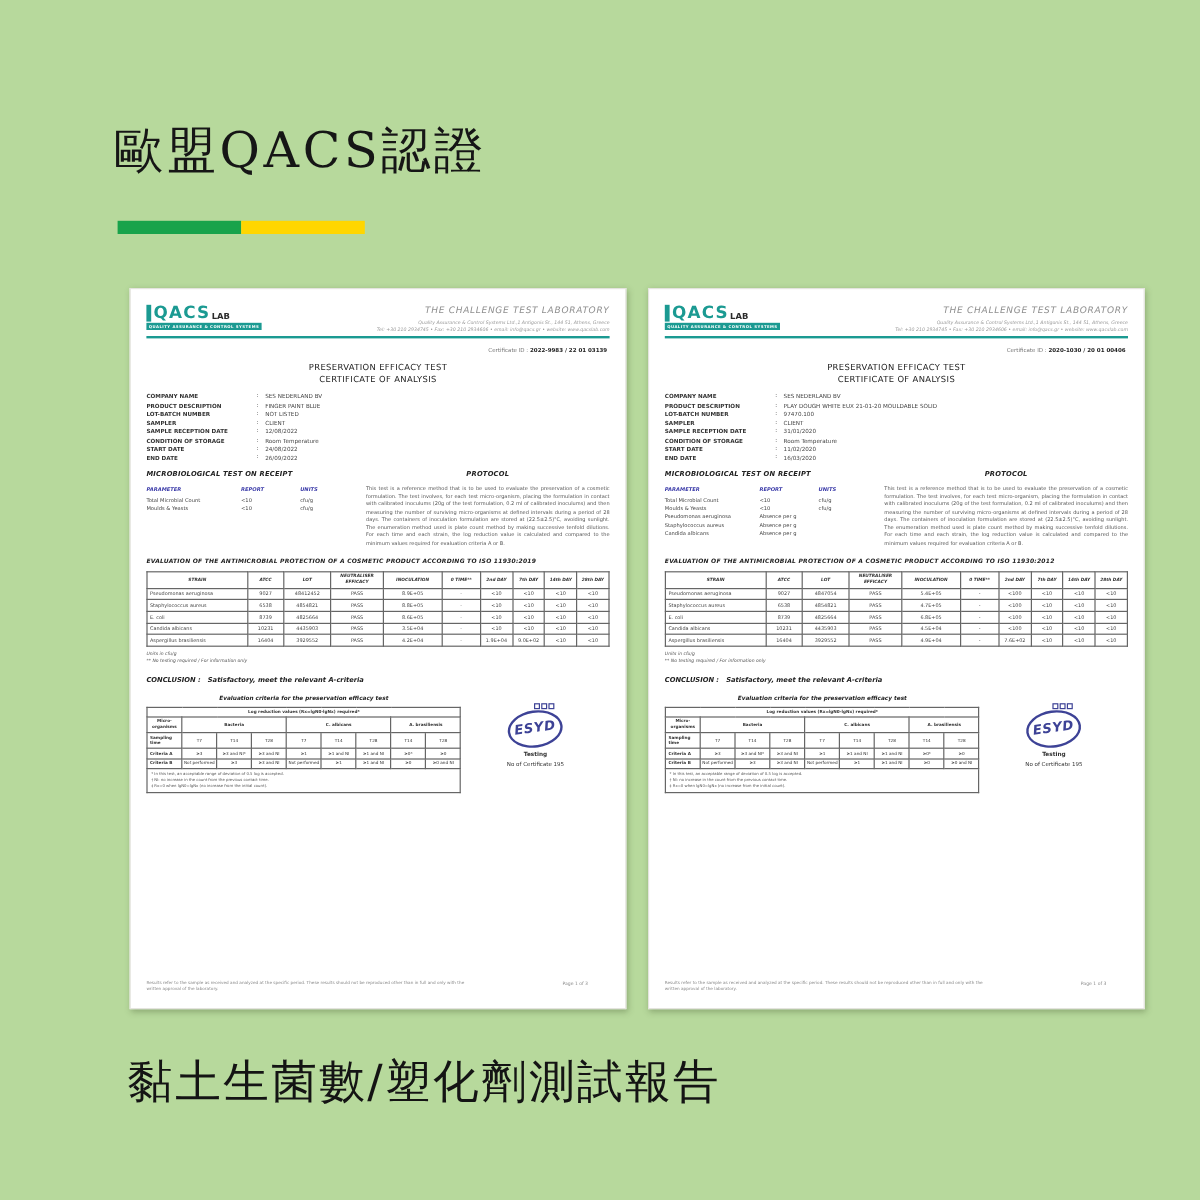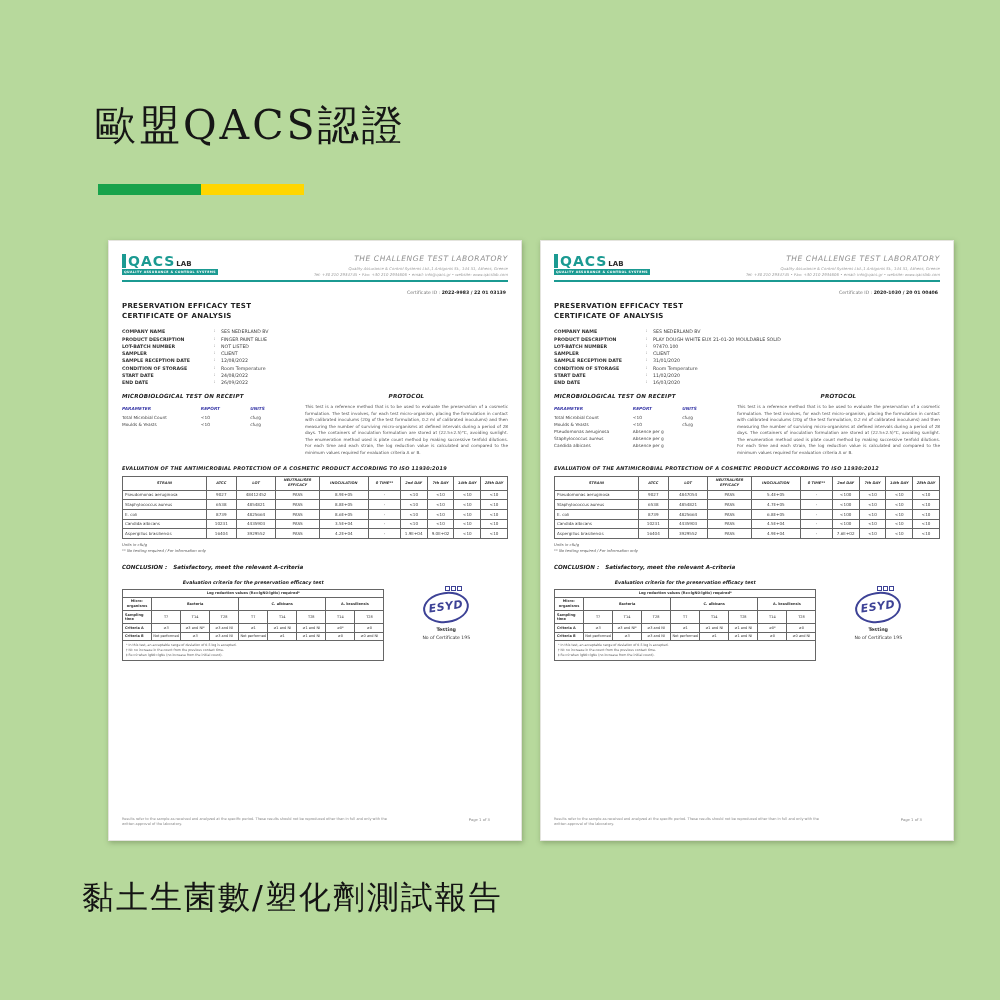--- a/index.html
+++ b/index.html
@@ -11,22 +11,22 @@
   }
   .page-title{
     position:absolute;left:95px;top:98px;
     font-family:"DejaVu Serif","Liberation Serif",serif;
     font-size:41px;color:#161616;letter-spacing:3px;white-space:nowrap;
   }
   .title-bar{position:absolute;left:98px;top:184px;width:206px;height:11px;display:flex;}
   .title-bar .seg-green{width:50%;height:100%;}
   .title-bar .seg-yellow{width:50%;height:100%;}
   .page-subtitle{
-    position:absolute;left:82px;top:876px;
-    font-size:32px;color:#141414;letter-spacing:2px;font-weight:500;white-space:nowrap;
+    position:absolute;left:106px;top:876px;
+    font-size:38px;color:#141414;letter-spacing:2px;font-weight:500;white-space:nowrap;
   }
 
   
   .cert{
     position:absolute;top:240px;width:414px;height:601px;background:#ffffff;
     border:1px solid #e4e4de;box-shadow:1px 2px 5px rgba(60,80,40,.35);
     box-sizing:border-box;padding:11px 13px 30px 13px;
     color:#444;font-size:4.5px;line-height:1.35;
   }
   .cert-left{left:108px;}
@@ -42,21 +42,21 @@
     letter-spacing:.4px;padding:1px 2px;white-space:nowrap;width:max-content;}
   .lab-info{text-align:right;flex:1;padding-top:2px;font-style:italic;}
   .lab-title{font-size:7.5px;color:#8f8f8f;letter-spacing:.6px;}
   .lab-address{font-size:3.9px;color:#9a9a9a;margin-top:1.5px;}
   .lab-contact{font-size:3.9px;color:#9a9a9a;margin-top:1px;}
   .header-rule{height:2px;background:#1b9a92;margin-top:3px;}
 
   .cert-id{ text-align:right;margin:8px 2px 6px 0;font-size:4.6px;color:#777;}
   .cert-id b{color:#222;}
 
-  .doc-title{ font-weight:bold;color:#222;font-size:7px;line-height:1.35;letter-spacing:.3px;}
+  .doc-title{ text-align:center;font-weight:normal;color:#222;font-size:7px;line-height:1.35;letter-spacing:.3px;}
 
   .details{margin-top:7px;}
   .kv-row{display:flex;line-height:1.55;}
   .kv-label{width:92px;font-weight:bold;color:#333;font-size:4.7px;}
   .kv-colon{width:7px;color:#333;}
   .kv-value{color:#444;font-size:4.7px;}
 
   .mid-section{display:flex;margin-top:7px;gap:10px;}
   .micro-col{width:46%;}
   .proto-col{width:54%;}

